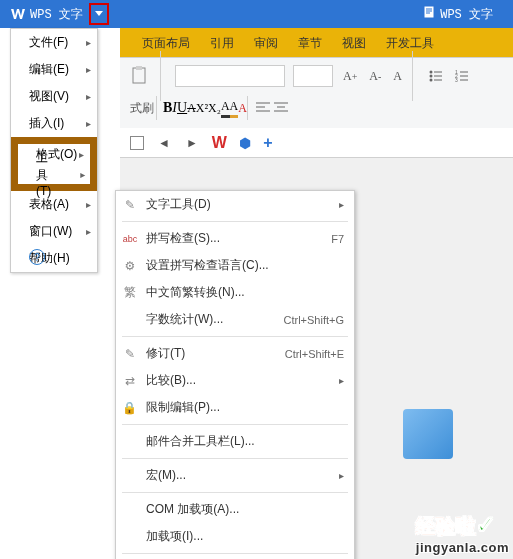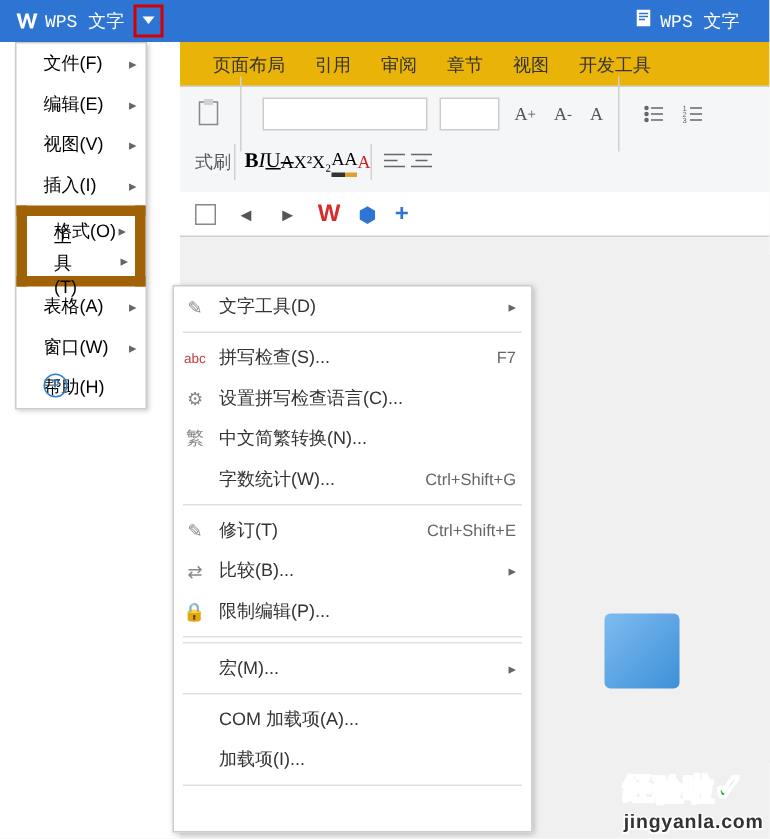--- a/index.html
+++ b/index.html
@@ -240,20 +240,23 @@
     <div class="sub-item">
       <span class="sub-icon">⇄</span>
       <span>比较(B)...</span>
         <span class="sub-arrow">▸</span>
     </div>
     <div class="sub-item">
       <span class="sub-icon">🔒</span>
       <span>限制编辑(P)...</span>
     </div>
     <div class="sub-sep"></div>
+    <div class="sub-item">
+      <span>邮件合并工具栏(L)...</span>
+    </div>
     <div class="sub-sep"></div>
     <div class="sub-item">
       <span>宏(M)...</span>
         <span class="sub-arrow">▸</span>
     </div>
     <div class="sub-sep"></div>
     <div class="sub-item">
       <span>COM 加载项(A)...</span>
     </div>
     <div class="sub-item">

